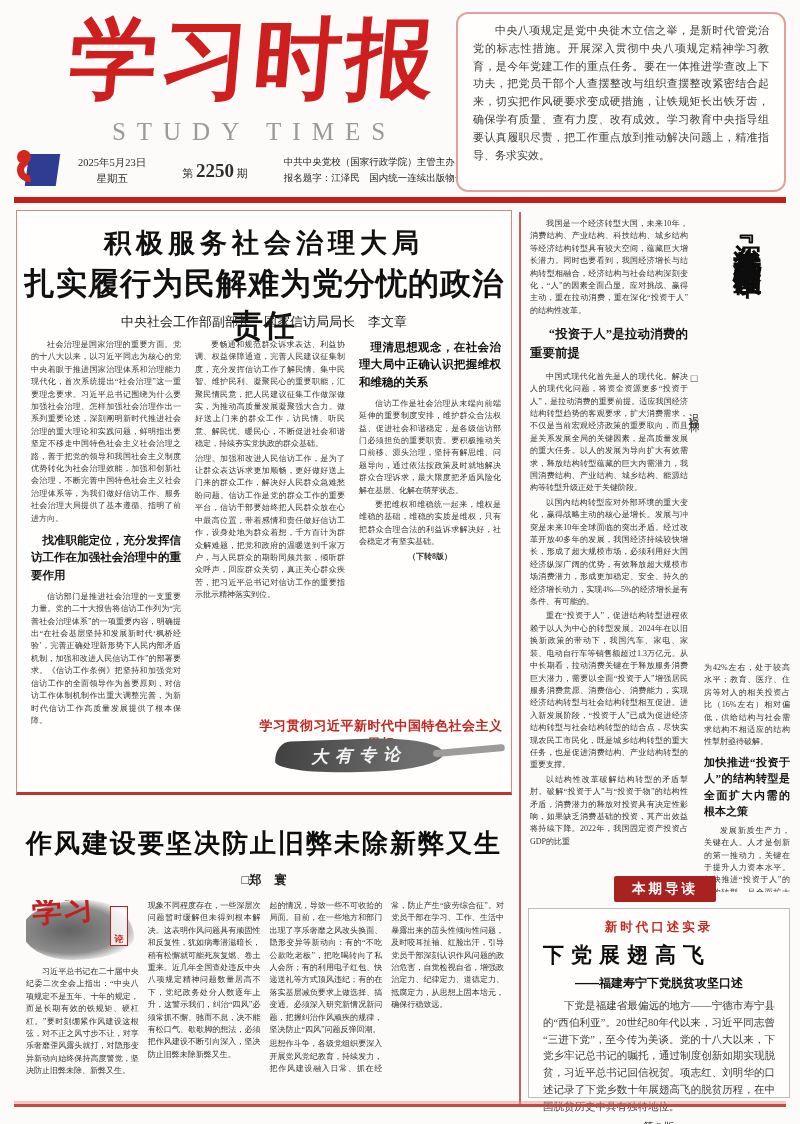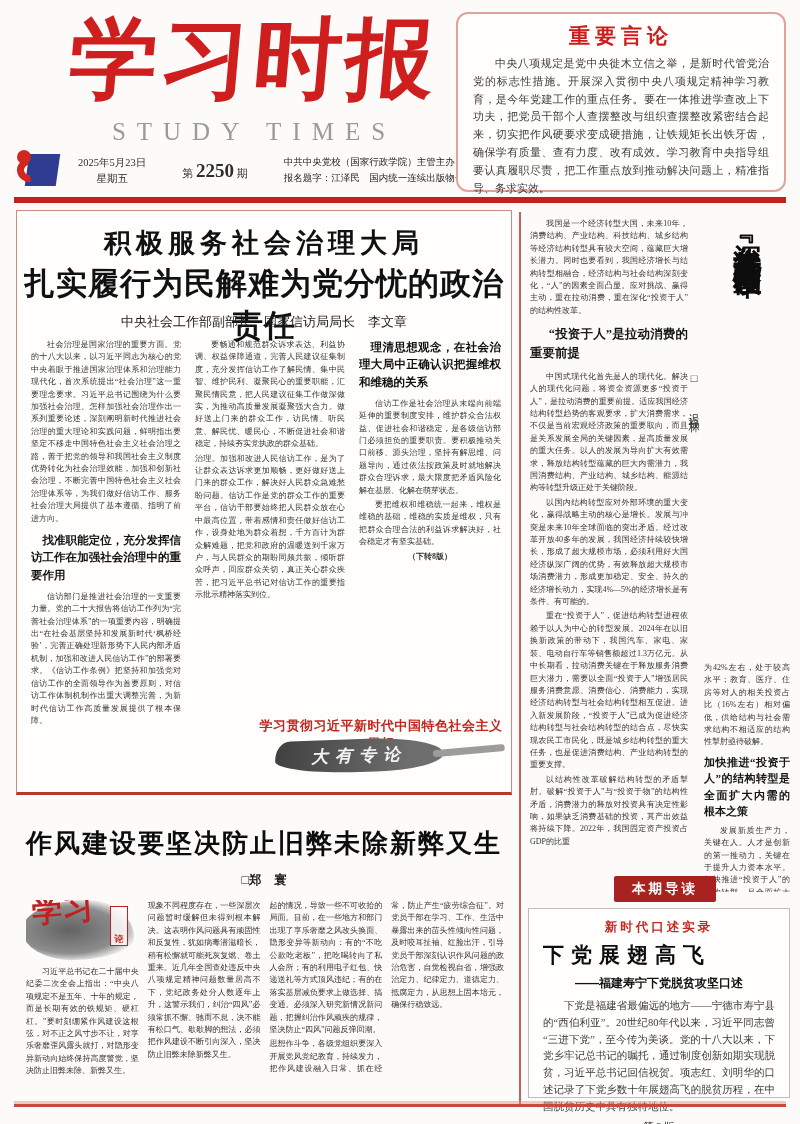--- a/index.html
+++ b/index.html
@@ -129,21 +129,20 @@
       <span>期</span>
     </div>
     <div class="vsep"></div>
     <div class="pub-info">
       <div>中共中央党校（国家行政学院）主管主办　网址：http://www.studytimes.cn</div>
       <div>报名题字：江泽民　国内统一连续出版物号：CN 11-0137　代号：1-267</div>
     </div>
   </div>
 
   <div class="abs remarks">
-    <div class="remarks-title">重要言论</div>
     <div class="remarks-body">中央八项规定是党中央徙木立信之举，是新时代管党治党的标志性措施。开展深入贯彻中央八项规定精神学习教育，是今年党建工作的重点任务。要在一体推进学查改上下功夫，把党员干部个人查摆整改与组织查摆整改紧密结合起来，切实把作风硬要求变成硬措施，让铁规矩长出铁牙齿，确保学有质量、查有力度、改有成效。学习教育中央指导组要认真履职尽责，把工作重点放到推动解决问题上，精准指导、务求实效。</div>
   </div>
 
   <div class="abs rule-thick"></div>
 
   <div class="abs main-box">
     <div class="m-h1">积极服务社会治理大局</div>
     <div class="m-h2">扎实履行为民解难为党分忧的政治责任</div>
     <div class="m-byline">中央社会工作部副部长、国家信访局局长　李文章</div>
 

